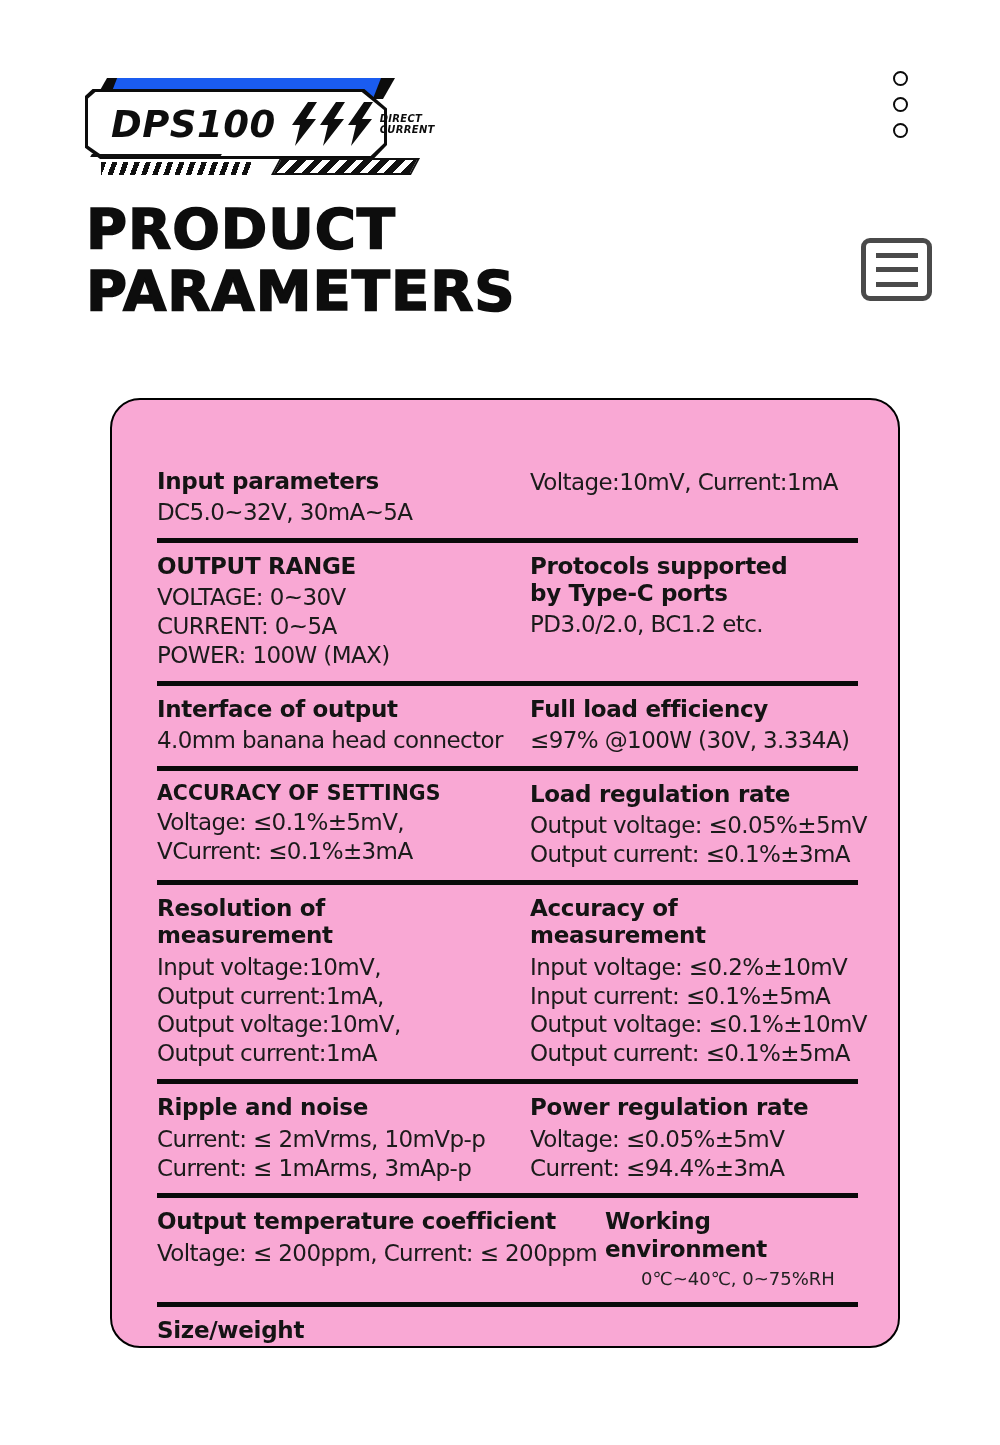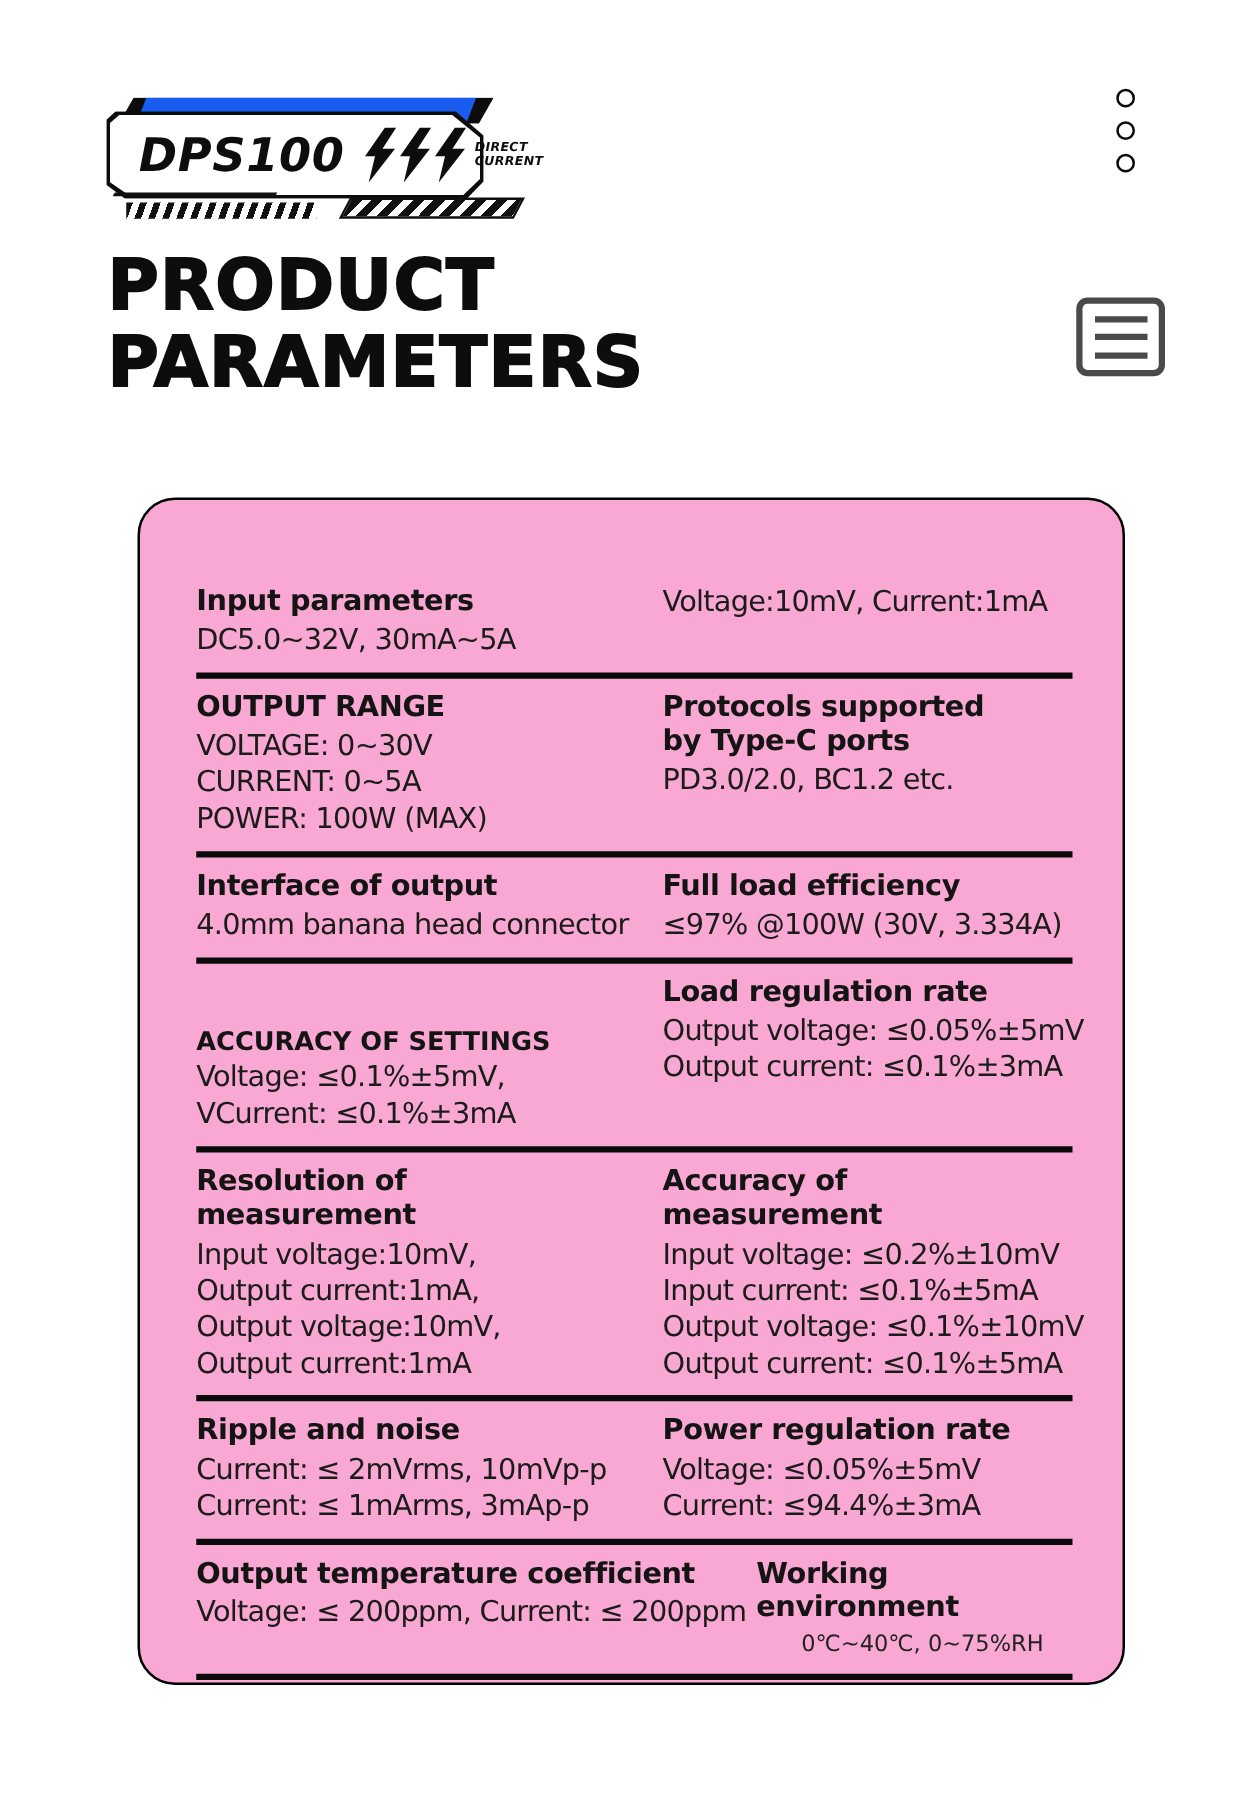--- a/index.html
+++ b/index.html
@@ -50,21 +50,21 @@
   .card{position:absolute;left:110px;top:398px;width:790px;height:950px;border:2.5px solid #000;
     border-radius:30px;box-sizing:border-box;background:#f9a8d4;padding:68px 40px 0 45px;overflow:hidden;}
   .row{display:grid;grid-template-columns:373px 1fr;border-bottom:5px solid #0a0a0a;
     padding:10px 0 11px 0;}
   .row.first{padding-top:0;}
   .row.wide-left{grid-template-columns:448px 1fr;}
   .row.no-divider{border-bottom:none;}
   .cell{min-width:0;padding-right:14px;}
   .cell-heading{font-size:23px;font-weight:bold;color:#141414;letter-spacing:-0.3px;line-height:1.18;
     padding-right:26px;margin-bottom:3px;}
-  .cell-heading.caps-small{font-size:20.5px;letter-spacing:0;margin-top:40px;}
+  .cell-heading.caps-small{font-size:20.5px;letter-spacing:0;}
   .val{font-size:23px;color:#1b1b1b;line-height:1.26;letter-spacing:-0.6px;white-space:nowrap;}
   .val.plain{font-style:normal;font-size:18px;letter-spacing:0;line-height:1.4;color:#222;margin-left:36px;}
 </style>
 </head>
 <body>
 
 <div class="logo">
   <div class="bar-black"></div>
   <div class="bar-blue"></div>
   <div class="badge-outer"></div>

